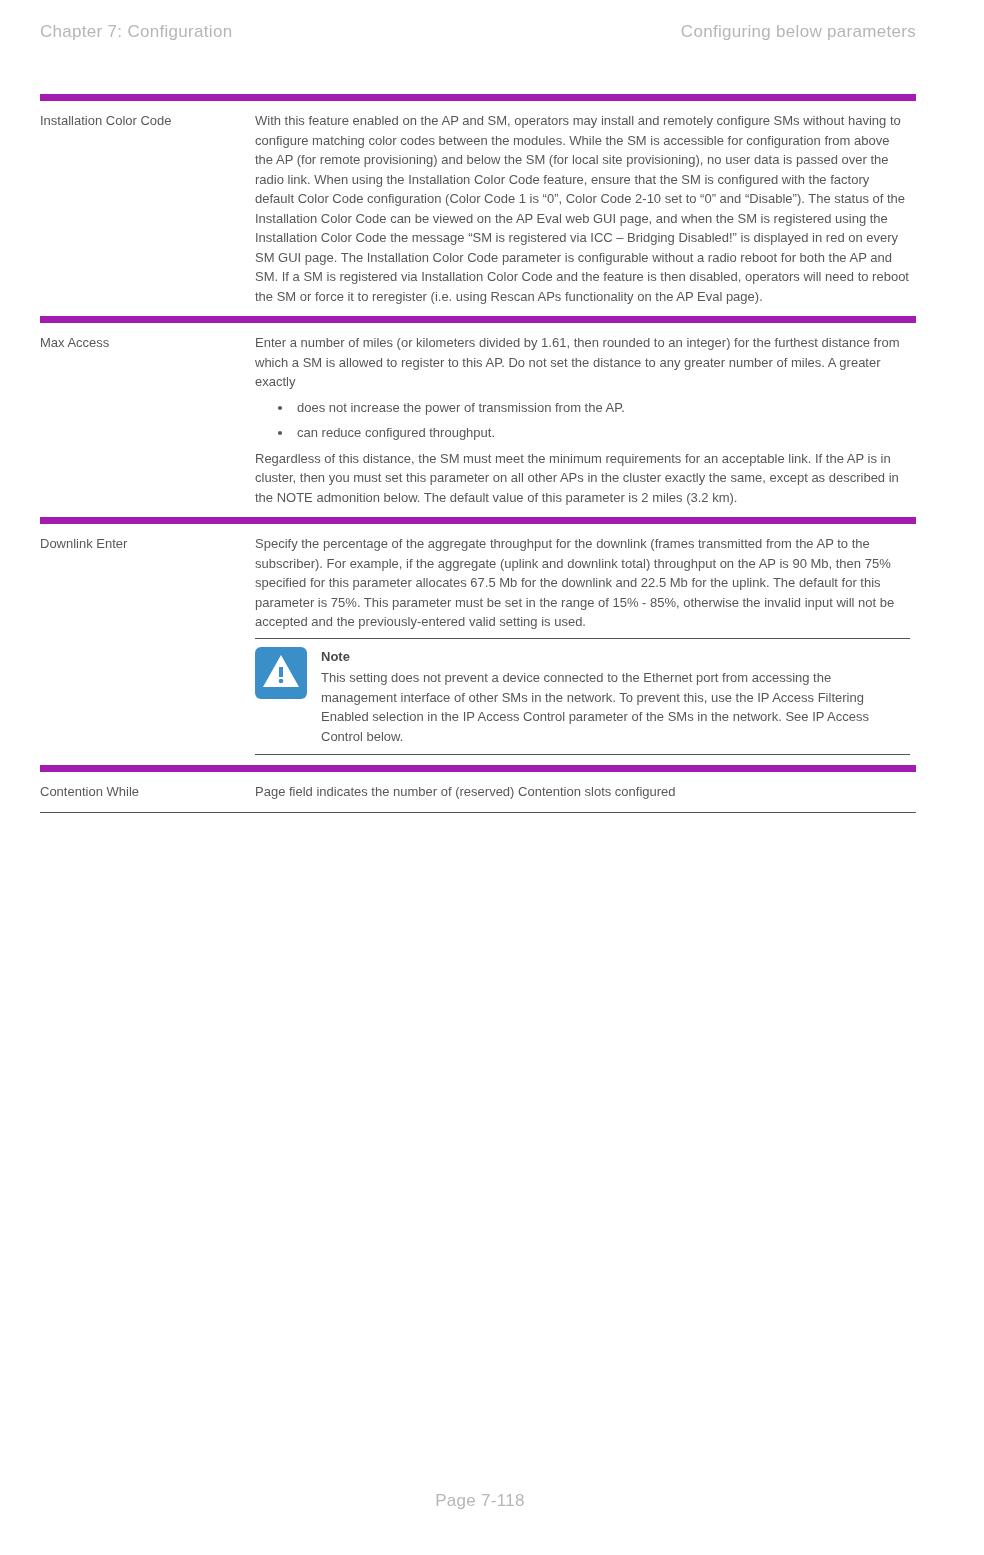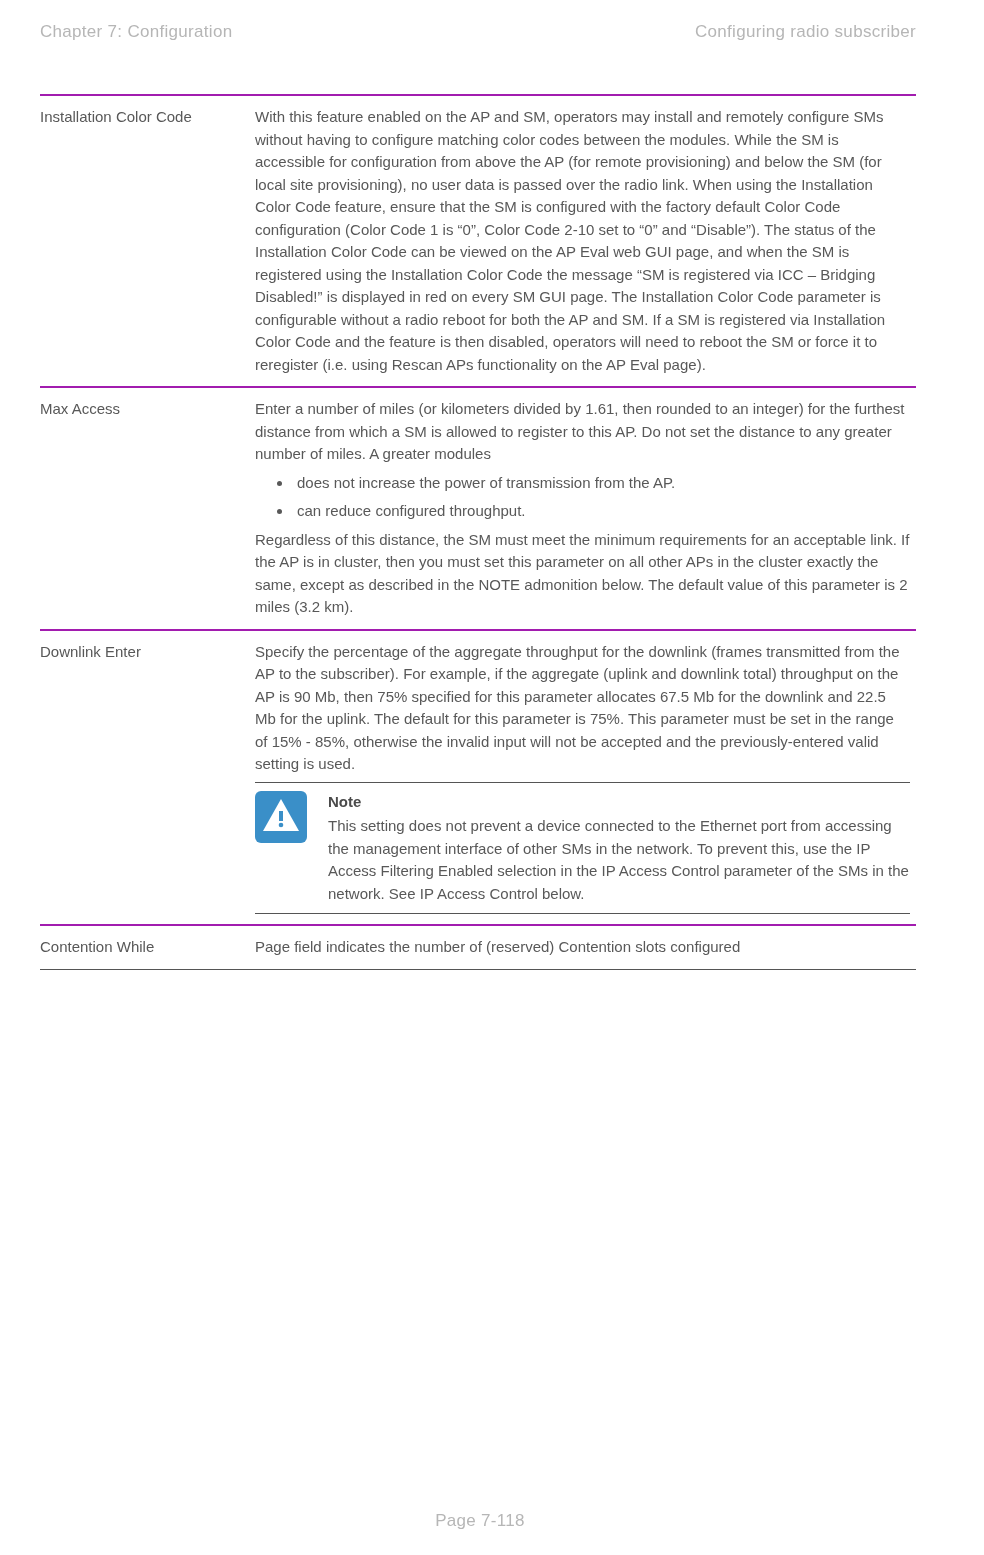--- a/index.html
+++ b/index.html
@@ -1,50 +1,50 @@
 <!DOCTYPE html>
 <html><head>
 <meta charset="utf-8">
 <style>
   * { box-sizing: border-box; margin: 0; padding: 0; }
   html, body { width: 984px; background: #fff; font-family: "Segoe UI", Arial, sans-serif; color: #585858; }
   .page { width: 960px; min-height: 1555px; padding: 22px 44px 30px 40px; position: relative; }
   .header { display: flex; justify-content: space-between; font-size: 17px; color: #b6b6b6; letter-spacing: 0.3px; margin-bottom: 52px; }
   table.params { width: 100%; border-collapse: collapse; }
-  table.params > tbody > tr > td { border-top: 2px solid #a21caf; border-bottom: 1px solid #555; padding: 10px 6px 10px 0; vertical-align: top; font-size: 15px; line-height: 1.5; }
+  table.params > tbody > tr > td { border-top: 7px solid #a21caf; border-bottom: 1px solid #555; padding: 10px 6px 10px 0; vertical-align: top; font-size: 13px; line-height: 1.5; }
   table.params > tbody > tr > td.label { width: 215px; padding-right: 10px; }
   ul.bullets { list-style: disc; margin: 4px 0 4px 38px; }
   ul.bullets li { padding-left: 4px; margin: 6px 0; }
   .italic { }
-  .note-wrap { margin: 6px 0 0 0; border-top: 1px solid #555; border-bottom: 1px solid #555; padding: 8px 0; display: flex; gap: 21px; }
+  .note-wrap { margin: 6px 0 0 0; border-top: 1px solid #555; border-bottom: 1px solid #555; padding: 8px 0; display: flex; gap: 14px; }
   .note-icon { width: 52px; height: 52px; flex: 0 0 52px; }
   .note-body { flex: 1; }
   .note-title { font-weight: 600; color: #4a4a4a; margin-bottom: 2px; }
-  .footer { position: absolute; bottom: 24px; left: 0; width: 100%; text-align: center; font-size: 17px; color: #b6b6b6; letter-spacing: 0.3px; }
+  .footer { position: absolute; bottom: 44px; left: 0; width: 100%; text-align: center; font-size: 17px; color: #b6b6b6; letter-spacing: 0.3px; }
 </style>
 </head>
 <body>
 
 <div class="page">
 
   <div class="header">
     <span>Chapter 7:  Configuration</span>
-    <span>Configuring radio subscriber</span>
+    <span>Configuring below parameters</span>
   </div>
 
   <table class="params">
     <tbody>
       <tr>
         <td class="label">Installation Color Code</td>
         <td>With this feature enabled on the AP and SM, operators may install and remotely configure SMs without having to configure matching color codes between the modules.  While the SM is accessible for configuration from above the AP (for remote provisioning) and below the SM (for local site provisioning), no user data is passed over the radio link.  When using the Installation Color Code feature, ensure that the SM is configured with the factory default Color Code configuration (Color Code 1 is “0”, Color Code 2-10 set to “0” and “Disable”). The status of the Installation Color Code can be viewed on the AP Eval web GUI page, and when the SM is registered using the Installation Color Code the message “SM is registered via ICC – Bridging Disabled!” is displayed in red on every SM GUI page. The Installation Color Code parameter is configurable without a radio reboot for both the AP and SM. If a SM is registered via Installation Color Code and the feature is then disabled, operators will need to reboot the SM or force it to reregister (i.e. using Rescan APs functionality on the AP Eval page).</td>
       </tr>
       <tr>
         <td class="label">Max Access</td>
         <td>
-          <div>Enter a number of miles (or kilometers divided by 1.61, then rounded to an integer) for the furthest distance from which a SM is allowed to register to this AP. Do not set the distance to any greater number of miles. A greater modules</div>
+          <div>Enter a number of miles (or kilometers divided by 1.61, then rounded to an integer) for the furthest distance from which a SM is allowed to register to this AP. Do not set the distance to any greater number of miles. A greater exactly</div>
           <ul class="bullets">
             <li>does not increase the power of transmission from the AP.</li>
             <li>can reduce configured throughput.</li>
           </ul>
           <div>
             <span>Regardless of this distance, the SM must meet the minimum requirements for an acceptable link. If the AP is in cluster, then you </span><span class="italic">must</span><span> set this parameter on all other APs in the cluster exactly the same, except as described in the NOTE admonition below. The default value of this parameter is 2 miles (3.2 km).</span>
           </div>
         </td>
       </tr>
       <tr>

